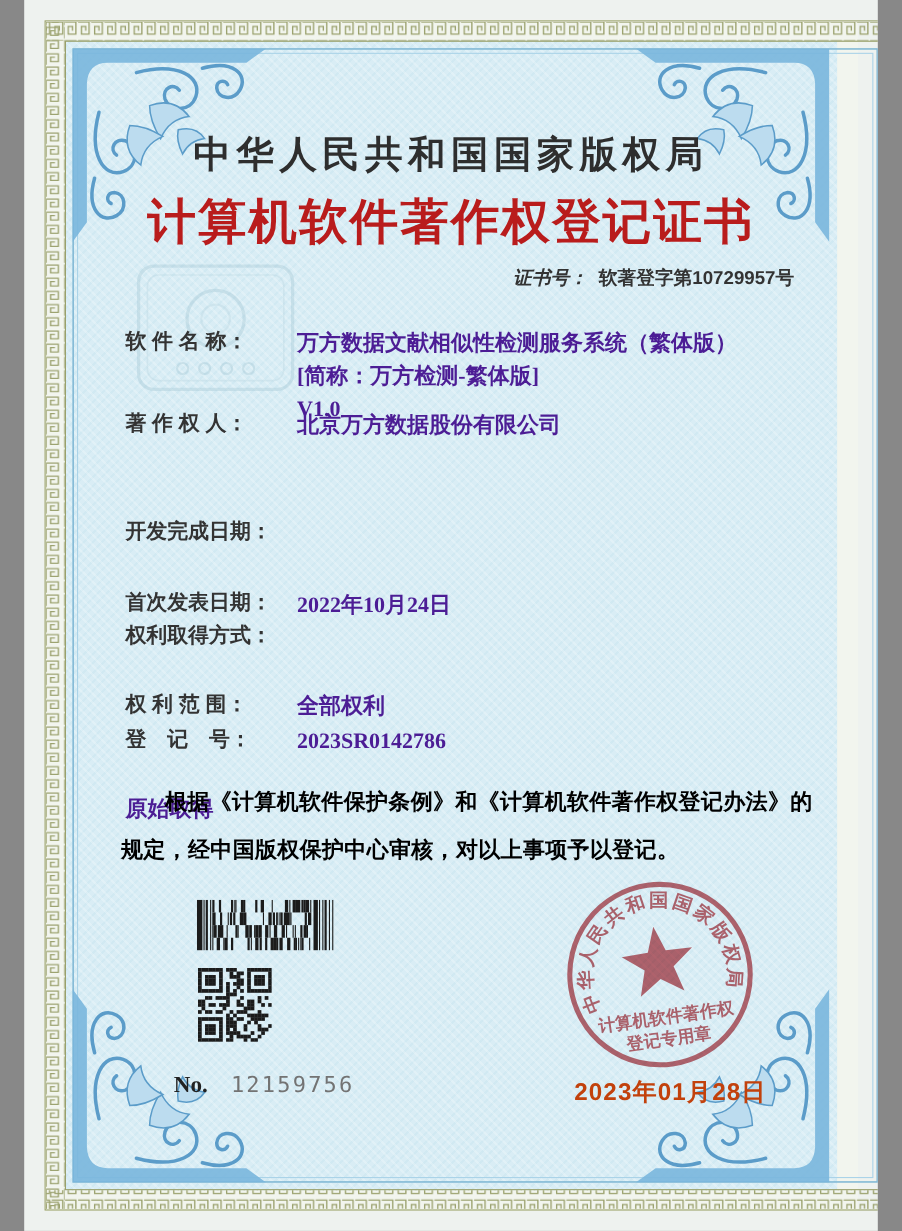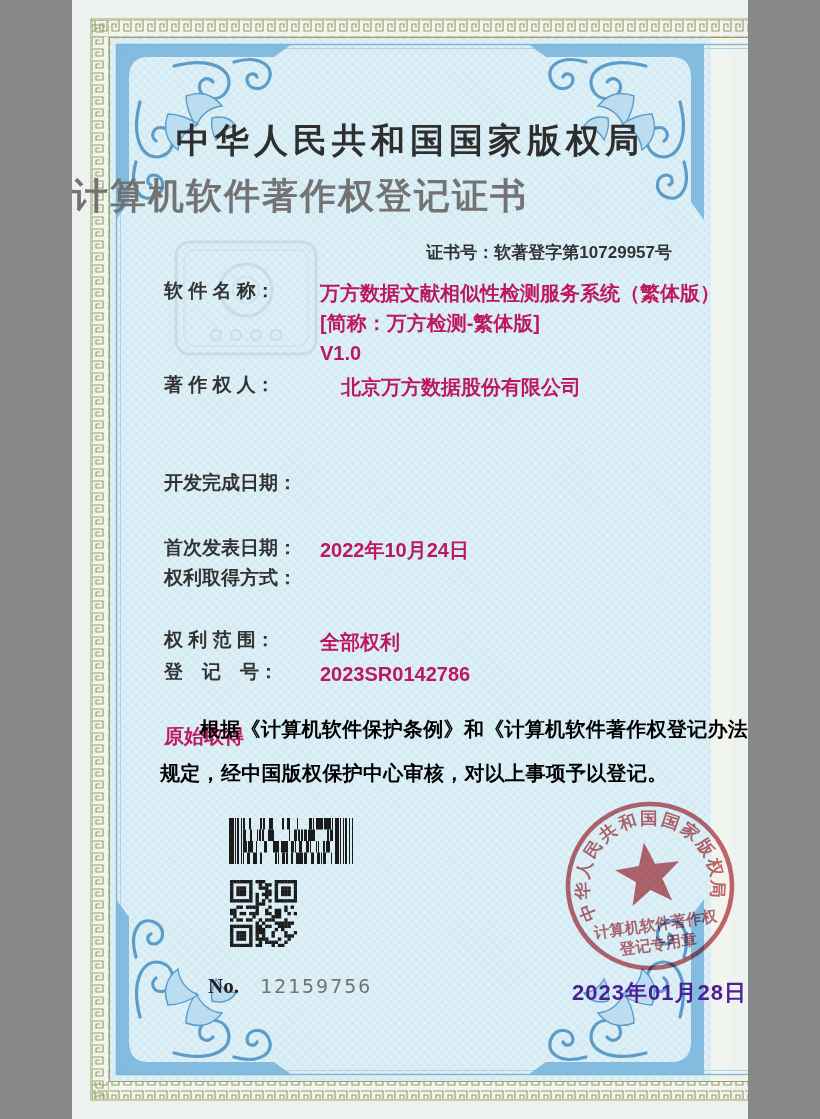--- a/index.html
+++ b/index.html
@@ -1,17 +1,17 @@
 <!DOCTYPE html>
 <html><head>
 <meta charset="utf-8">
 <style>
   html,body{margin:0;padding:0;background:#888;}
   #page{
-    position:relative;width:676px;height:1119px;margin:0 auto;
+    position:relative;width:776px;height:1119px;margin:0 auto;
     background:#eef2ef;overflow:hidden;
     font-family:"Liberation Sans","DejaVu Sans",sans-serif;
     color:#333;
   }
   
   .paper-bg{
     position:absolute;left:37px;top:37px;right:37px;bottom:37px;
     background:
       repeating-linear-gradient(45deg, rgba(255,255,255,.22) 0 2px, rgba(0,0,0,0) 2px 6px),
       repeating-linear-gradient(-45deg, rgba(173,216,230,.18) 0 2px, rgba(0,0,0,0) 2px 6px),
@@ -30,37 +30,37 @@
   .corner.br{right:44px;bottom:44px;transform:scale(-1,-1);}
   .watermark{position:absolute;left:98px;top:238px;z-index:1;opacity:.35;pointer-events:none;}
 
   .content{position:absolute;left:0;top:0;width:100%;height:100%;z-index:2;}
 
   .authority{
     position:absolute;top:118px;left:0;width:100%;text-align:center;
     font-size:34px;font-weight:bold;letter-spacing:5px;color:#2e2e2e;
   }
   .cert-title{
-    position:absolute;top:172px;left:0;width:100%;
-    font-size:36px;font-weight:bold;letter-spacing:2px;color:#737373;
+    position:absolute;top:172px;left:0;width:100%;text-align:center;
+    font-size:44px;font-weight:bold;letter-spacing:2px;color:#b91c1c;
   }
   .cert-no-line{
     position:absolute;top:241px;right:76px;
     font-size:17px;font-weight:bold;color:#333;
   }
-  .cert-no-line .lbl{margin-right:0;}
+  .cert-no-line .lbl{margin-right:10px;font-style:italic;}
 
   .field-row{position:absolute;left:92px;display:flex;align-items:flex-start;}
   .field-label{
     width:156px;flex:0 0 156px;font-size:19px;font-weight:bold;color:#333;
     white-space:nowrap;
   }
-  .field-value{font-size:20px;font-weight:bold;color:#be185d;line-height:30px;}
-  .row-software{top:278px;}
-  .row-owner{top:372px;gap:21px;}
+  .field-value{font-size:20px;font-weight:bold;color:#4c1d95;line-height:30px;font-family:Liberation Serif, serif;}
+  .row-software{top:297px;}
+  .row-owner{top:372px;}
   .row-devdate{top:470px;}
   .row-pubdate{top:535px;}
   .row-acquire{top:565px;flex-direction:column;}
   .row-scope{top:627px;}
   .row-regno{top:659px;}
   .field-value .vline{display:block;}
 
   .statement{
     position:absolute;left:88px;top:707px;width:636px;
     font-size:20px;font-weight:bold;color:#000000;line-height:44px;
@@ -70,21 +70,21 @@
   .barcode-box{position:absolute;left:157px;top:818px;z-index:2;}
   .qr-box{position:absolute;left:158px;top:880px;z-index:2;}
 
   .serial-line{position:absolute;left:136px;top:974px;font-size:21px;z-index:2;}
   .serial-line .no-lbl{font-family:"Liberation Serif","DejaVu Serif",serif;font-weight:bold;color:#222;margin-right:21px;}
   .serial-line .no-val{font-family:"DejaVu Sans Mono","Liberation Mono",monospace;color:#737373;letter-spacing:2px;font-size:20px;}
 
   .seal{position:absolute;left:466px;top:778px;width:224px;height:224px;z-index:3;mix-blend-mode:multiply;}
   .issue-date{
     position:absolute;left:500px;top:978px;z-index:4;
-    font-size:22px;font-weight:bold;color:#4c1d95;letter-spacing:1px;
+    font-size:22px;font-weight:bold;color:#c2410c;letter-spacing:1px;
   }
 </style>
 </head>
 <body>
 
 <div id="page">
 
   <div class="band-bg"></div>
   <div class="paper-bg"></div>
 

